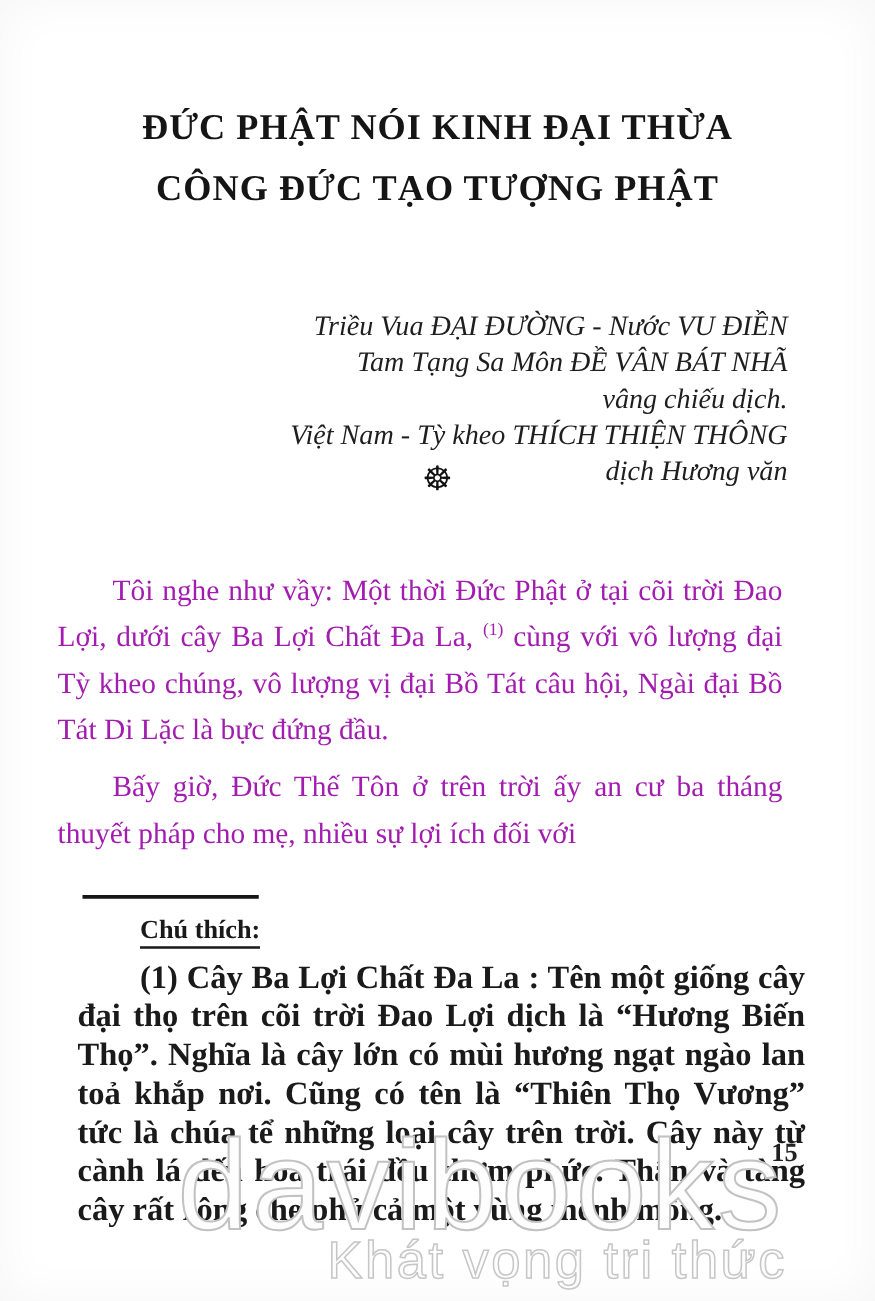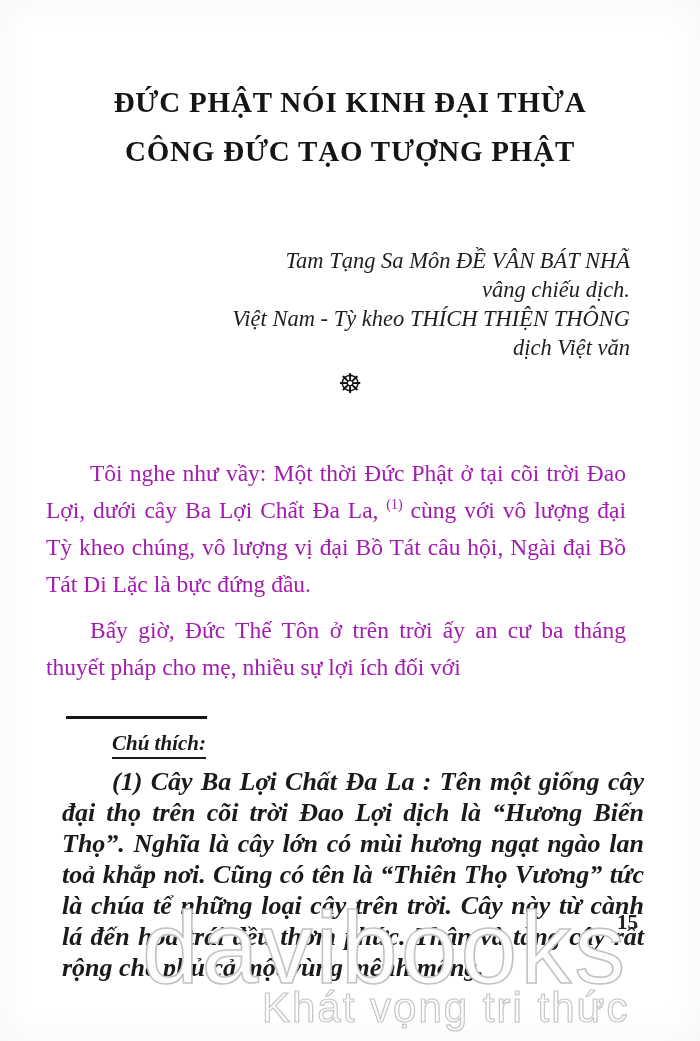--- a/index.html
+++ b/index.html
@@ -98,21 +98,20 @@
     width: 141px;
     height: 3px;
     background: #151515;
   }
 
   .footnote {
     position: absolute;
     top: 731px;
     left: 62px;
     width: 582px;
-    font-style: italic;
     font-weight: 700;
     color: #1a1a1a;
   }
   .footnote-heading-row { padding-left: 50px; }
   .footnote-heading {
     display: inline-block;
     font-size: 21px;
     border-bottom: 2px solid #1a1a1a;
     padding-bottom: 1px;
   }
@@ -167,24 +166,25 @@
 
 <div class="page">
 
   <div class="title-block">
     <div class="title-line">ĐỨC PHẬT NÓI KINH ĐẠI THỪA</div>
     <div class="title-line">CÔNG ĐỨC TẠO TƯỢNG PHẬT</div>
   </div>
 
 
   <div class="attribution">
+    <div>Triều Vua ĐẠI ĐƯỜNG - Nước VU ĐIỀN</div>
     <div>Tam Tạng Sa Môn ĐỀ VÂN BÁT NHÃ</div>
     <div>vâng chiếu dịch.</div>
     <div>Việt Nam - Tỳ kheo THÍCH THIỆN THÔNG</div>
-    <div>dịch Việt văn</div>
+    <div>dịch Hương văn</div>
   </div>
 
   <div class="ornament">☸</div>
 
   <div class="body-text">
     <p><span>Tôi nghe như vầy: Một thời Đức Phật ở tại cõi trời Đao Lợi, dưới cây Ba Lợi Chất Đa La,</span>
       <sup class="ref-marker">(1)</sup>
       <span>cùng với vô lượng đại Tỳ kheo chúng, vô lượng vị đại Bồ Tát câu hội, Ngài đại Bồ Tát Di Lặc là bực đứng đầu.</span></p>
     <p>Bấy giờ, Đức Thế Tôn ở trên trời ấy an cư ba tháng thuyết pháp cho mẹ, nhiều sự lợi ích đối với</p>
   </div>

